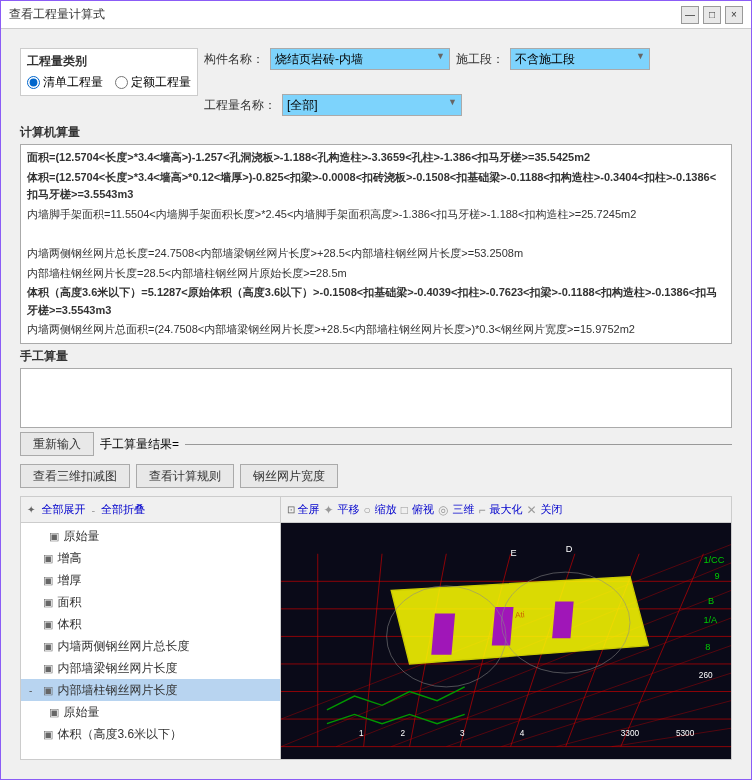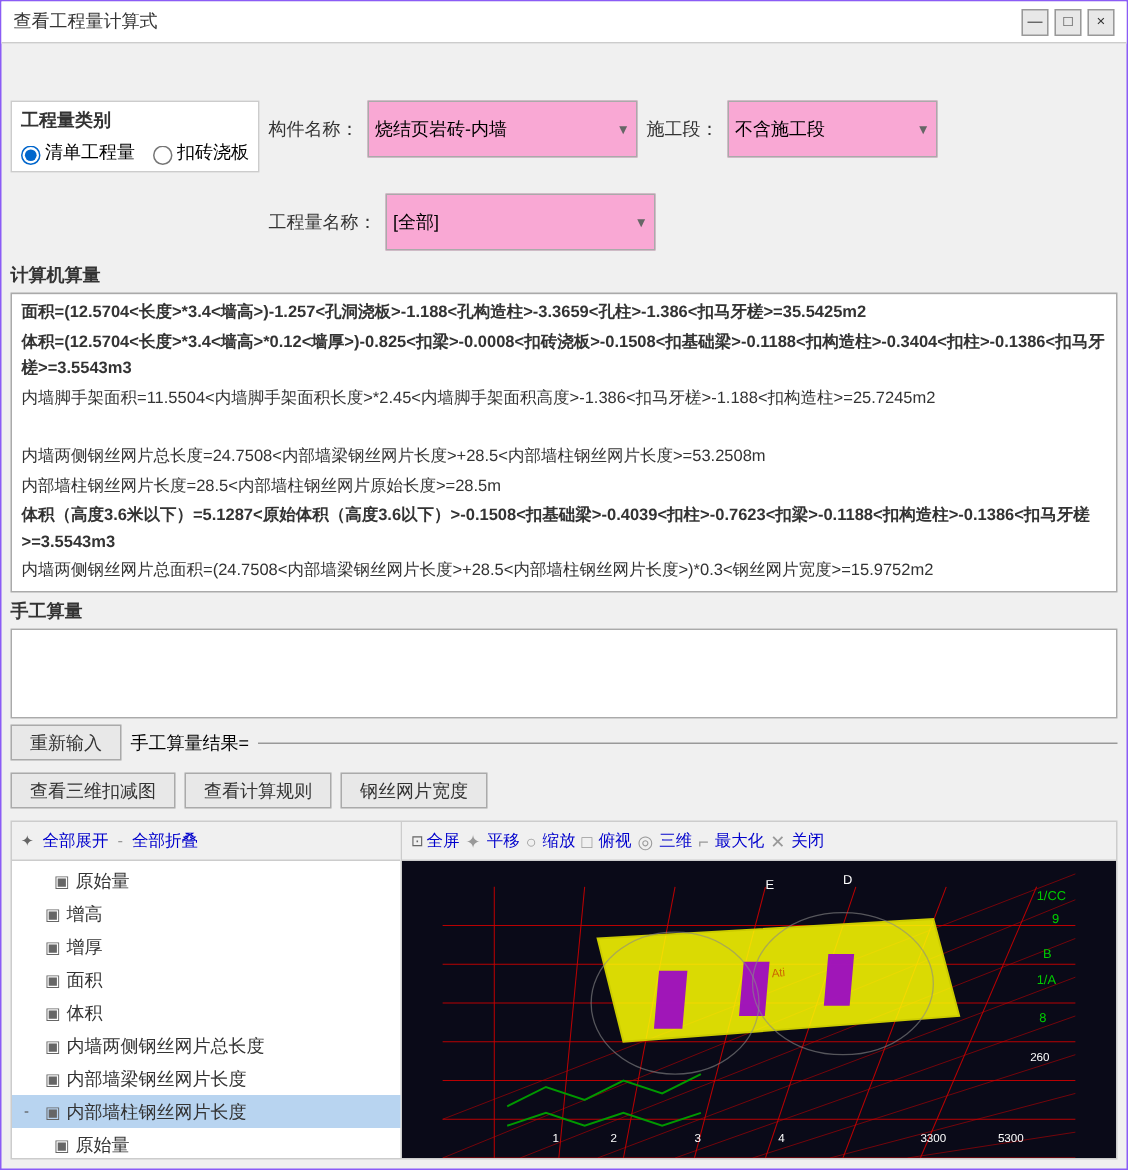--- a/index.html
+++ b/index.html
@@ -45,24 +45,23 @@
       display: flex;
       align-items: center;
       justify-content: center;
       font-size: 10px;
       color: #333;
     }
     .content {
       flex: 1;
       display: flex;
       flex-direction: column;
-      padding: 6px;
+      padding: 19px;
       gap: 4px;
       overflow: hidden;
-      margin-top: 32px;
     }
     .section-group {
       border: 1px solid #ccc;
       background: #fff;
       padding: 4px 6px;
     }
     .section-title {
       font-size: 12px;
       font-weight: bold;
       color: #333;
@@ -78,33 +77,33 @@
       color: #333;
       white-space: nowrap;
     }
     .radio-group {
       display: flex;
       align-items: center;
       gap: 12px;
     }
     .radio-item {
       display: flex;
-      align-items: flex-end;
+      align-items: center;
       gap: 3px;
       cursor: pointer;
     }
     .dropdown {
       border: 1px solid #aaa;
-      background: #f9a8d4;
+      background: #7dd3fc;
       padding: 2px 4px;
-      height: 38px;
+      height: 22px;
       font-size: 12px;
       font-family: inherit;
       display: flex;
-      align-items: center;
+      align-items: flex-start;
       justify-content: space-between;
       cursor: pointer;
     }
     .dropdown-arrow {
       font-size: 9px;
       color: #666;
       margin-left: 4px;
     }
     .formula-box {
       border: 1px solid #aaa;
@@ -265,21 +264,21 @@
 
       <div class="section-group" style="min-width:160px;">
         <div class="section-title">工程量类别</div>
         <div class="radio-group">
           <label class="radio-item">
             <input type="radio" name="eng_type" checked="" style="accent-color: rgb(0, 102, 204);">
             <span>清单工程量</span>
           </label>
           <label class="radio-item">
             <input type="radio" name="eng_type" style="accent-color: rgb(0, 102, 204);">
-            <span>扣砖浇板</span>
+            <span>定额工程量</span>
           </label>
         </div>
       </div>
 
       <div style="flex:1; display:flex; flex-direction:column; gap:20px;">
         <div class="row">
           <span class="label">构件名称：</span>
           <div class="dropdown" style="width:180px;">
             <span>烧结页岩砖-内墙</span>
             <span class="dropdown-arrow">▼</span>

